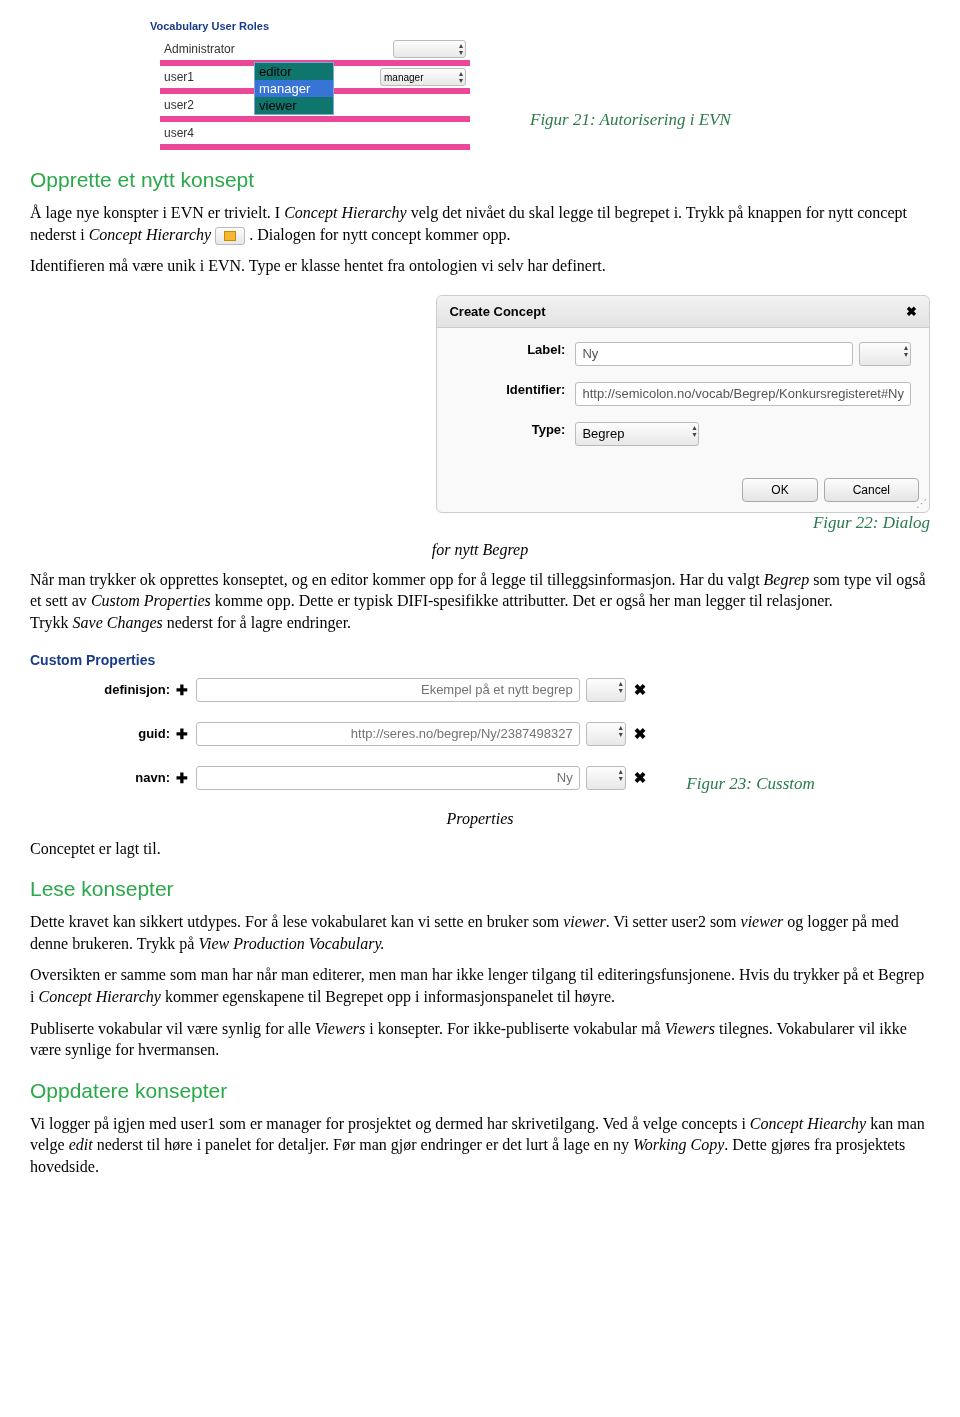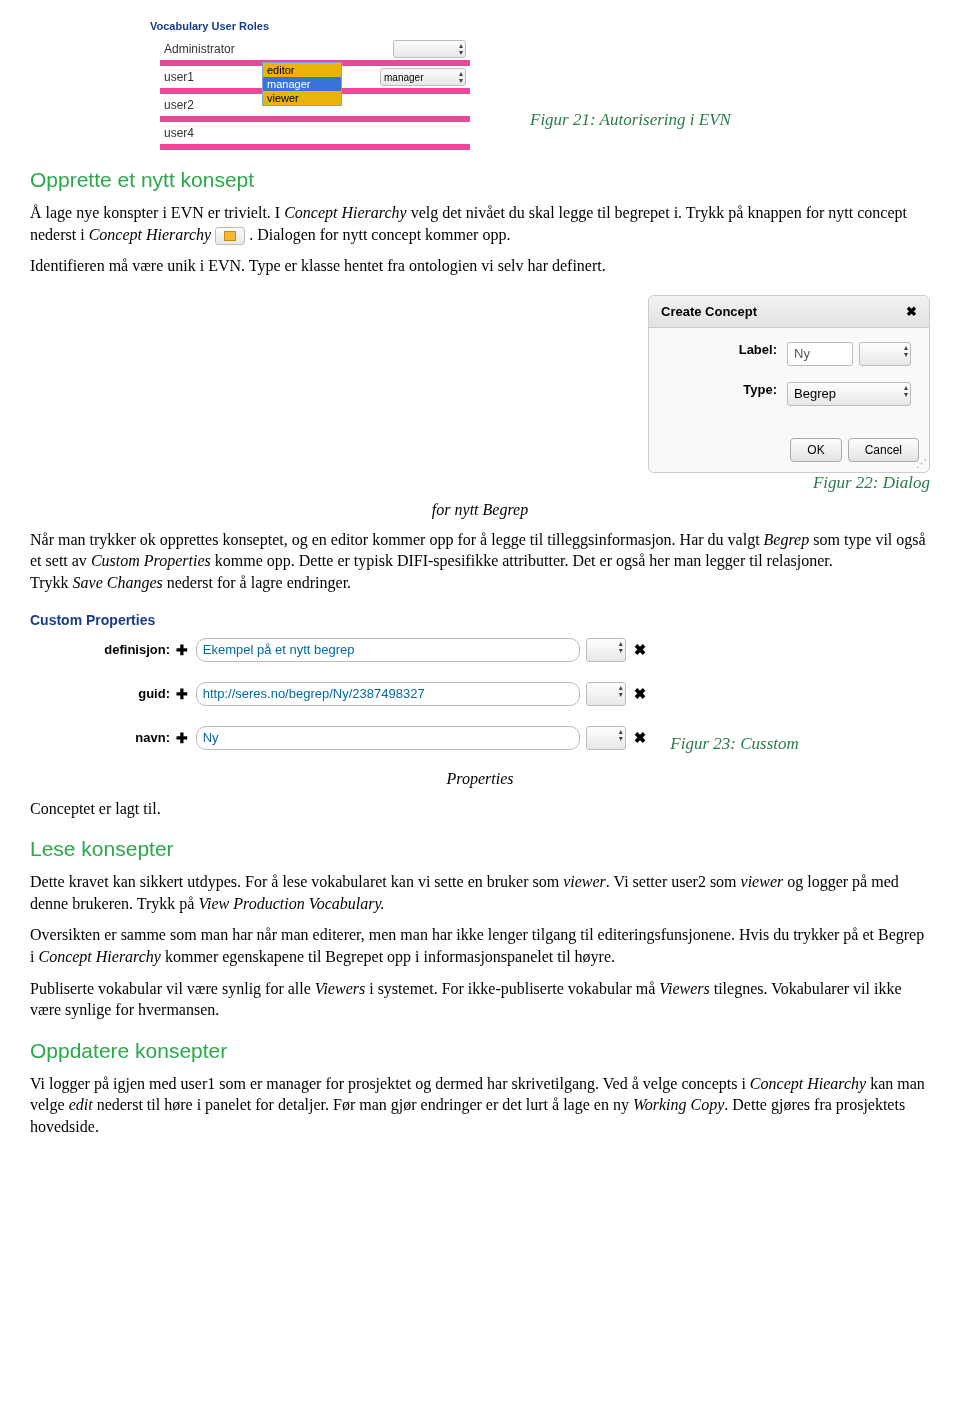--- a/index.html
+++ b/index.html
@@ -67,26 +67,26 @@
     right: 2px;
     top: 1px;
     font-size: 8px;
     line-height: 7px;
     color: #444;
     display: flex;
     flex-direction: column;
   }
   .vocab-popup {
     position: absolute;
-    left: 232px;
+    left: 224px;
     top: 42px;
     width: 78px;
-    background: #eab308;
+    background: #0f766e;
     border: 1px solid #7aa6da;
-    font-size: 11px;
+    font-size: 13px;
     z-index: 5;
   }
   .vocab-popup div { padding: 1px 4px; }
   .vocab-popup .sel { background: #3874d6; color: #fff; }
   .fig21-wrap { position: relative; }
   .fig21-caption { position: absolute; left: 500px; top: 90px; }
 
   .icon-btn {
     display: inline-block;
     width: 28px; height: 16px;
@@ -160,21 +160,21 @@
     position: relative;
   }
   .dialog-footer {
     display: flex;
     justify-content: flex-end;
     gap: 6px;
     padding: 6px 10px 10px 10px;
   }
   .dbtn {
     height: 22px;
-    padding: 0 16px;
+    padding: 0 28px;
     border: 1px solid #aaa;
     border-radius: 4px;
     background: linear-gradient(#fdfdfd,#e4e4e4);
     font-size: 12px;
     display: flex;
     align-items: center;
   }
   .resize-grip {
     position: absolute;
     right: 2px;
@@ -197,38 +197,39 @@
     font-size: 14px;
     margin-bottom: 10px;
   }
   .cp-row { display: flex; align-items: center; margin-bottom: 20px; }
   .cp-label { width: 140px; text-align: right; font-weight: bold; padding-right: 6px; }
   .cp-plus { font-weight: bold; font-size: 14px; margin-right: 8px; }
   .cp-input {
     width: 370px;
     height: 22px;
     border: 1px solid #bbb;
-    border-radius: 10px;
+    border-radius: 3px;
     background: #fff;
     padding: 0 6px;
     display: flex;
     align-items: center;
-    color: #0369a1;
+    color: #737373;
+    justify-content: flex-end;
   }
   .cp-lang {
     width: 38px; height: 22px;
     border: 1px solid #bbb;
     border-radius: 3px;
     background: linear-gradient(#fdfdfd,#e8e8e8);
     margin-left: 6px;
     position: relative;
   }
   .cp-x { margin-left: 8px; font-weight: bold; font-size: 15px; }
   .fig23-block { display: flex; align-items: flex-end; }
-  .fig23-caption { margin-left: 24px; margin-bottom: 16px; }
+  .fig23-caption { margin-left: 40px; margin-bottom: 16px; }
 
   .center-italic {
     text-align: center;
     font-style: italic;
     font-family: 'Times New Roman', serif;
   }
 </style>
 </head>
 <body>
 
@@ -291,20 +292,26 @@
               <span>Ny</span>
             </span>
           <span class="dselect-lang">
               <span class="updown">
                 <span>▴</span>
                 <span>▾</span>
               </span>
             </span>
         </div>
         <div class="drow">
+          <span class="dlabel">Identifier:</span>
+          <span class="dinput">
+              <span>http://semicolon.no/vocab/Begrep/Konkursregisteret#Ny</span>
+            </span>
+        </div>
+        <div class="drow">
           <span class="dlabel">Type:</span>
           <span class="dselect-small">
             <span>Begrep</span>
             <span class="updown">
                 <span>▴</span>
                 <span>▾</span>
               </span>
           </span>
         </div>
       </div>
@@ -380,19 +387,19 @@
 <p>Conceptet er lagt til.</p>
 
 <h2 class="h-green">Lese konsepter</h2>
 <p>
   <span>Dette kravet kan sikkert utdypes. For å lese vokabularet kan vi sette en bruker som </span><span class="italic">viewer</span><span>. Vi setter user2 som </span><span class="italic">viewer</span><span> og logger på med denne brukeren. Trykk på </span><span class="italic">View Production Vocabulary.</span>
 </p>
 <p>
   <span>Oversikten er samme som man har når man editerer, men man har ikke lenger tilgang til editeringsfunsjonene. Hvis du trykker på et Begrep i </span><span class="italic">Concept Hierarchy</span><span> kommer egenskapene til Begrepet opp i informasjonspanelet til høyre.</span>
 </p>
 <p>
-  <span>Publiserte vokabular vil være synlig for alle </span><span class="italic">Viewers</span><span> i systemet. For ikke-publiserte vokabular må </span><span class="italic">Viewers</span><span> tilegnes. Vokabularer vil ikke være synlige for hvermansen.</span>
+  <span>Publiserte vokabular vil være synlig for alle </span><span class="italic">Viewers</span><span> i konsepter. For ikke-publiserte vokabular må </span><span class="italic">Viewers</span><span> tilegnes. Vokabularer vil ikke være synlige for hvermansen.</span>
 </p>
 
 <h2 class="h-green">Oppdatere konsepter</h2>
 <p>
   <span>Vi logger på igjen med user1 som er manager for prosjektet og dermed har skrivetilgang. Ved å velge concepts i </span><span class="italic">Concept Hiearchy</span><span> kan man velge </span><span class="italic">edit</span><span> nederst til høre i panelet for detaljer. Før man gjør endringer er det lurt å lage en ny </span><span class="italic">Working Copy</span><span>. Dette gjøres fra prosjektets hovedside.</span>
 </p>
 
 </body></html>

